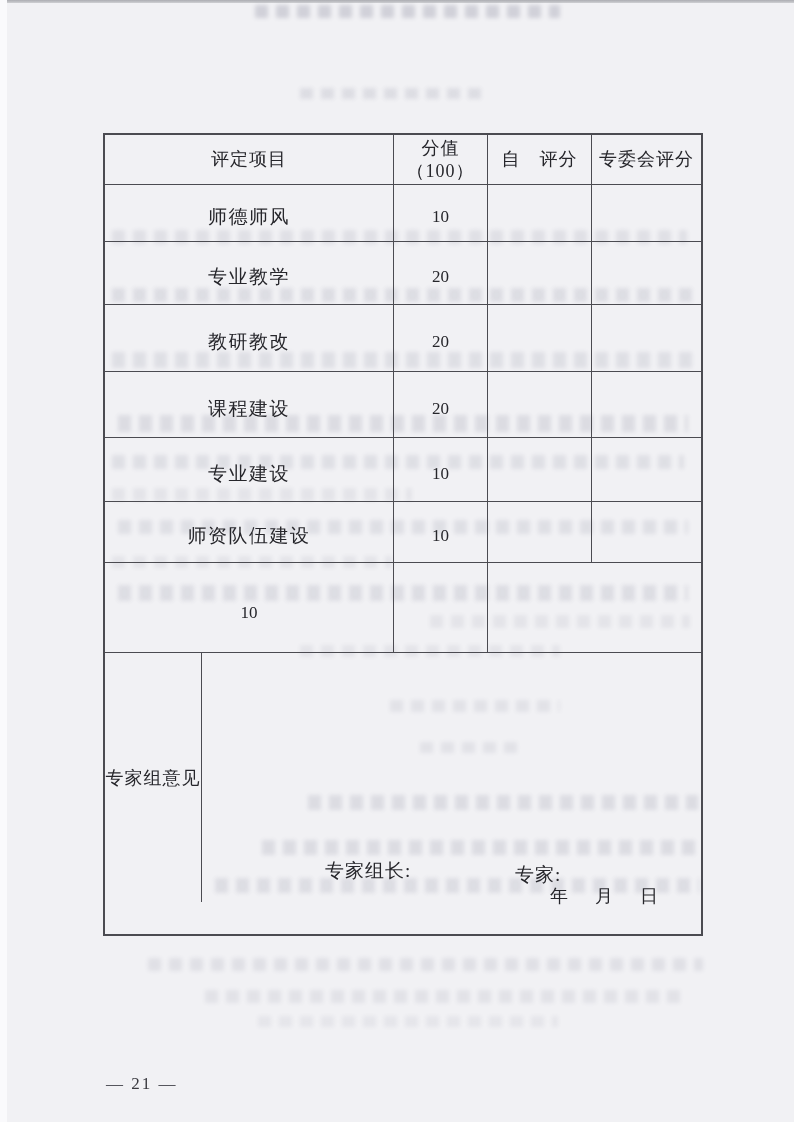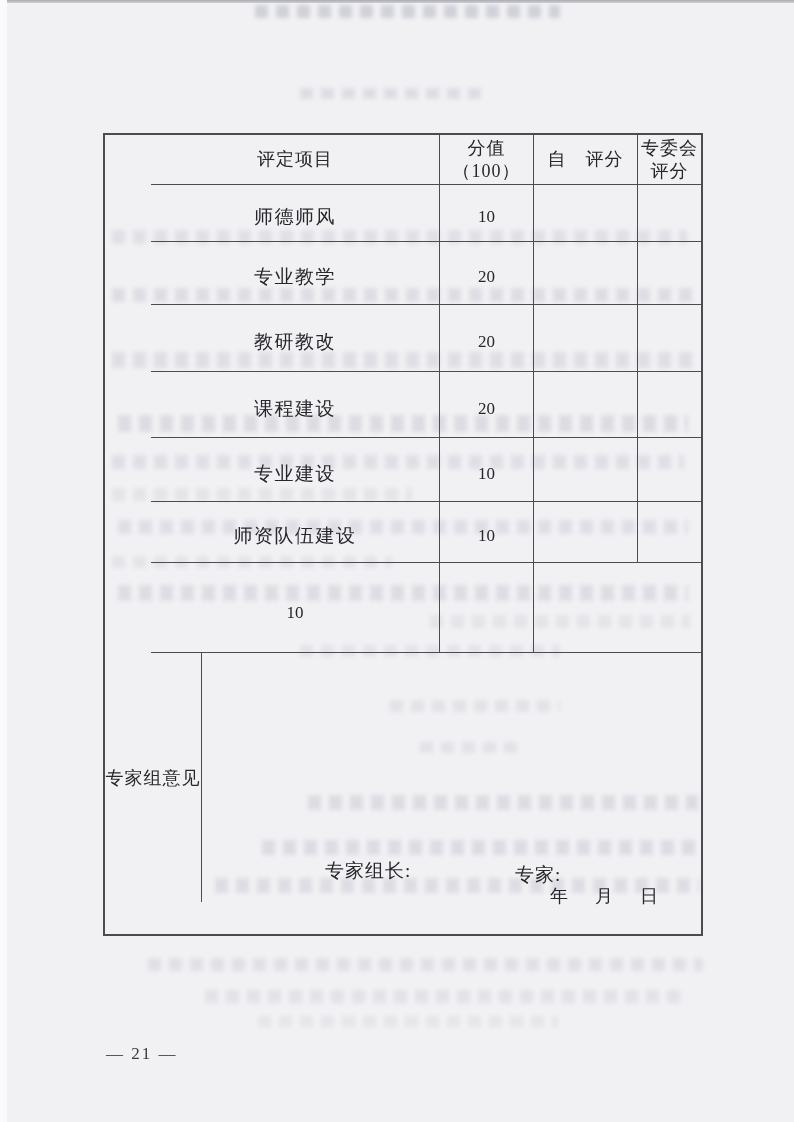--- a/index.html
+++ b/index.html
@@ -20,41 +20,41 @@
 
   .doc-table { position:absolute; left:103px; top:133px; width:600px; height:803px;
     border:2px solid #4b4b51; }
   .t-title { height:32px; border-bottom:1.5px solid #4b4b51;
     display:flex; align-items:center; justify-content:center;
     font-size:21px; font-weight:700; letter-spacing:1px; }
   .grid4 { display:grid; grid-template-columns:289px 94px 104px 1fr; }
   .c { border-right:1.5px solid #4b4b51; display:flex; align-items:center;
     justify-content:center; text-align:center; }
   .c.last { border-right:none; }
-  .rowline { border-bottom:1.5px solid #4b4b51;margin-left:46px; }
+  .rowline { border-bottom:1.5px solid #4b4b51; }
   .t-header { height:50px; font-size:18px; }
   .t-header .c { letter-spacing:1px; line-height:1.25; }
   .score-head { display:flex; flex-direction:column; }
   .item-label { font-size:19px; letter-spacing:1.5px;font-family:Liberation Serif, serif; }
   .score-val { font-size:17px; }
   .pt { padding-top:8px; }
   .r7-item { padding-bottom:16px; }
   .r7-score { padding-top:10px; }
 
   .t-bottom { display:grid; grid-template-columns:97px 1fr; height:249px; }
   .opinion-cell { border-right:1.5px solid #4b4b51; display:flex;
     align-items:center; justify-content:center; font-size:18px; letter-spacing:1px; }
   .sign-cell { position:relative; }
   .sig-leader { position:absolute; left:123px; bottom:18px; font-size:19px; letter-spacing:1px; }
   .sig-expert { position:absolute; left:313px; bottom:14px; font-size:19px; letter-spacing:1px; }
   .date-line { position:absolute; left:348px; bottom:-6px; display:flex;
     column-gap:27px; font-size:18px; z-index:3; }
 
   .footnote { position:absolute; left:88px; top:938px; font-size:16px; letter-spacing:.5px; }
-  .page-number { position:absolute; left:106px; top:1044px; font-size:17px; letter-spacing:2px; color:#3a3a40; }
+  .page-number { position:absolute; left:106px; top:1074px; font-size:17px; letter-spacing:2px; color:#3a3a40; }
 </style>
 </head>
 <body>
 
 <div class="page">
   <div class="top-edge"></div>
   <div class="left-edge"></div>
 
   <div class="g" style="left:255px;top:5px;width:305px;height:13px;opacity:.20"></div>
   <div class="g" style="left:300px;top:88px;width:185px;height:11px;opacity:.12"></div>

